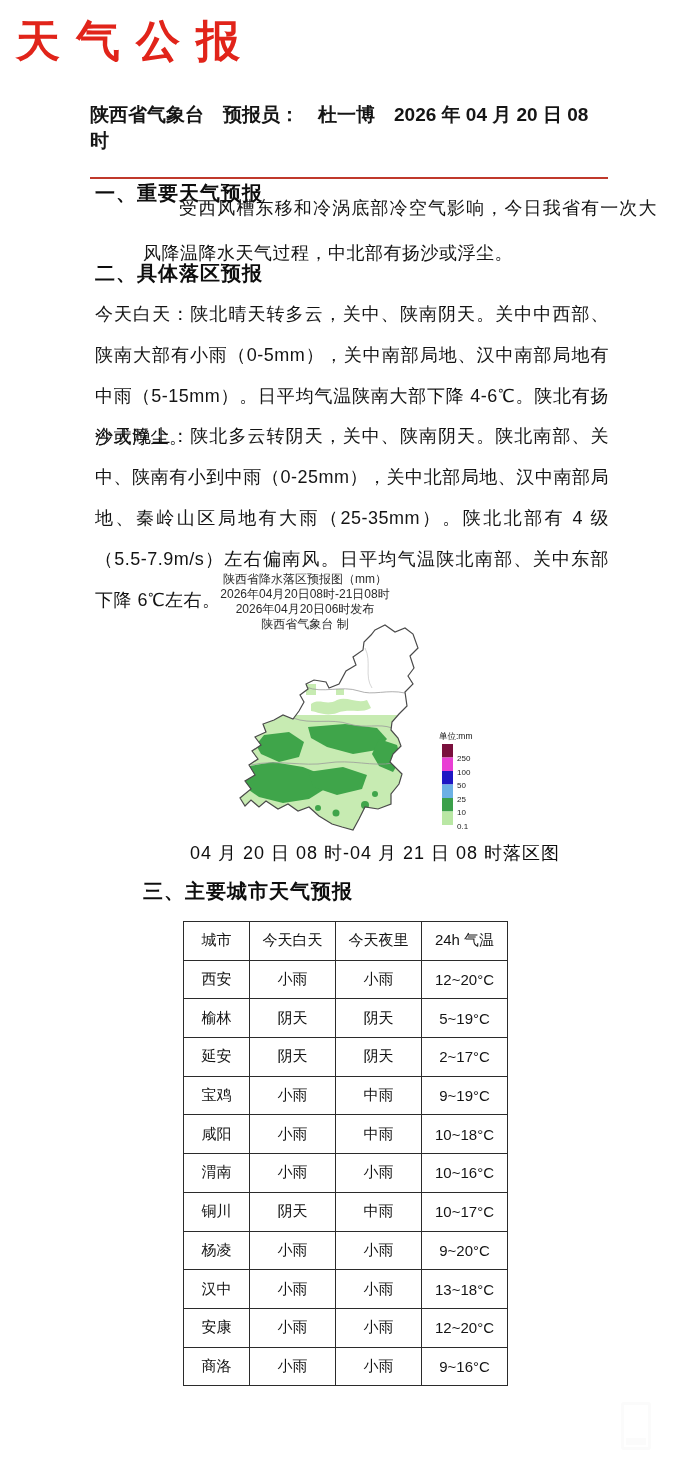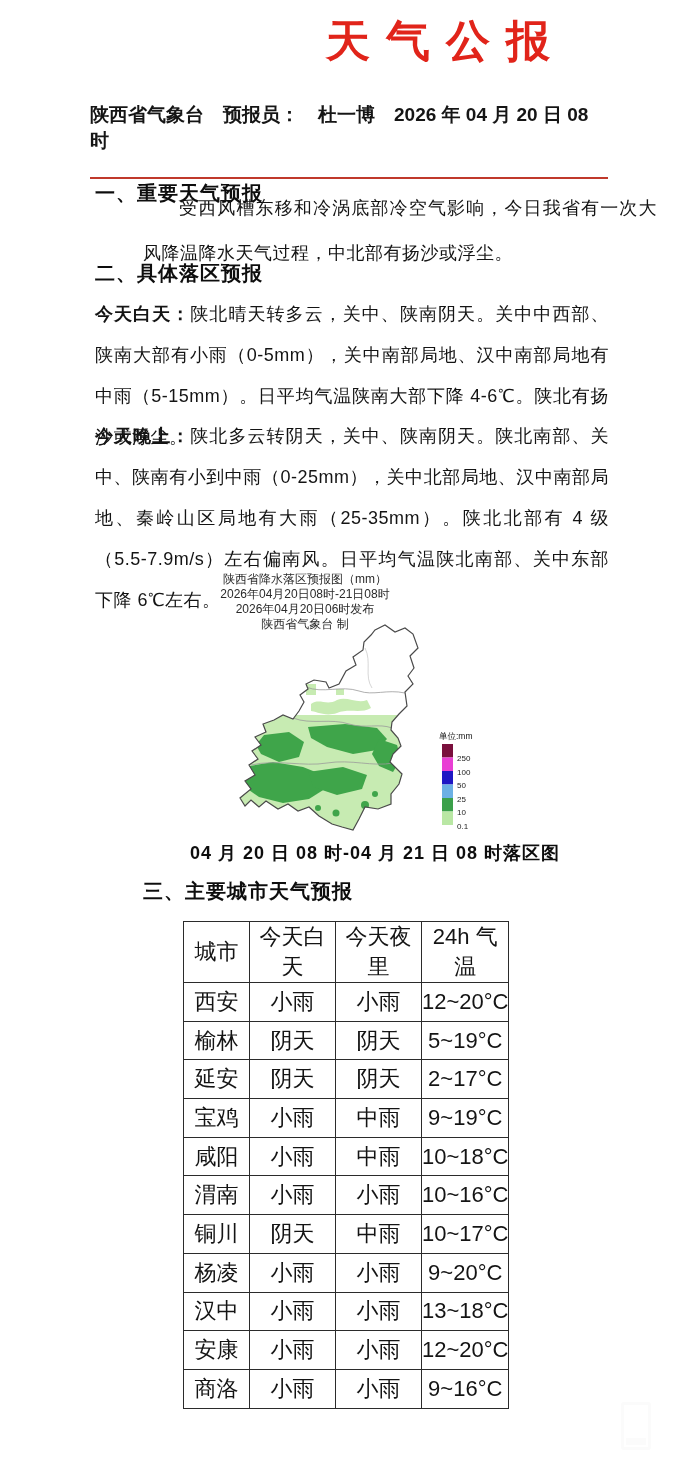--- a/index.html
+++ b/index.html
@@ -6,21 +6,21 @@
   .page {
     position:relative;
     width:690px; height:1477px;
     background:#ffffff;
     overflow:hidden;
     font-family:"Liberation Sans", sans-serif;
     color:#111;
   }
   .doc-title {
     position:absolute; top:12px; left:0; width:566px;
-    text-align:right;
+    text-align:left;
     font-size:44px; font-weight:bold;
     letter-spacing:16px; text-indent:16px;
     color:#e1241a;
   }
   .meta-line {
     position:absolute; top:102px; left:90px; width:518px;
     font-size:19px; font-weight:bold; color:#151515;
     white-space:pre-wrap;
     padding-bottom:23px;
     border-bottom:2px solid #c0392b;
@@ -36,37 +36,37 @@
   .para {
     position:absolute; left:95px; width:514px;
     font-size:18px; line-height:41px;
     text-align:justify; text-justify:inter-ideograph;
     color:#141414; letter-spacing:0.5px;
     margin:0;
   }
   #s1-para { top:186px; line-height:45px; text-indent:2em;margin-left:48px; }
   #s2-day-para { top:294px; }
   #s2-night-para { top:416px; }
-  .para b { font-weight:bold; }
+  .para b { font-weight:normal; }
   .map-title-block {
     position:absolute; top:572px; left:130px; width:350px;
     text-align:center;
     font-size:12px; line-height:15px; color:#2a2a2a;
   }
   .map-svg { position:absolute; top:618px; left:215px; }
   .map-caption {
     position:absolute; top:841px; left:95px; width:560px;
     text-align:center;
-    font-size:18px; font-weight:bold; color:#0d0d0d;
+    font-size:18px; font-weight:normal; color:#0d0d0d;
     letter-spacing:1px;
   }
   .forecast-table {
     position:absolute; top:921px; left:183px;
     border-collapse:collapse;
-    font-size:22px; color:#141414;
+    font-size:15px; color:#141414;
   }
   .forecast-table td, .forecast-table th {
     border:1px solid #2b2b2b;
     text-align:center; vertical-align:middle;
     height:37.7px; padding:0;
     font-weight:normal;
   }
   .col-city { width:66px; }
   .col-day  { width:86px; }
   .col-night{ width:86px; }

